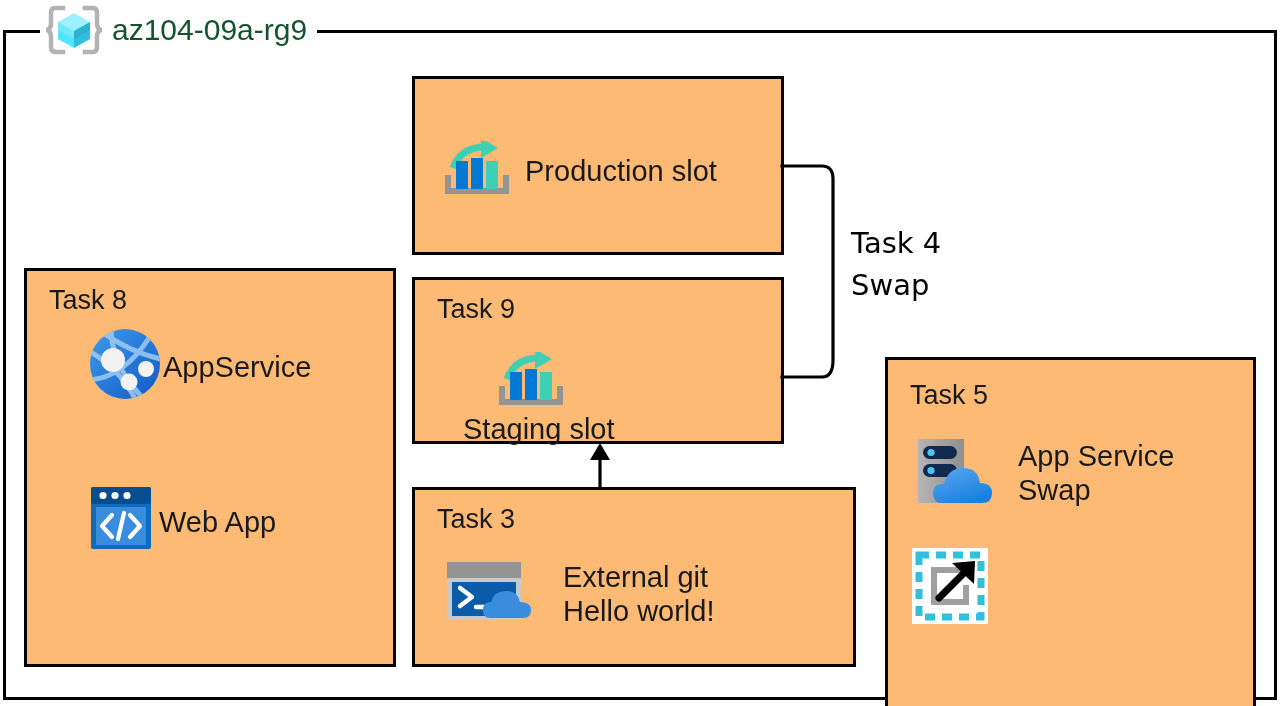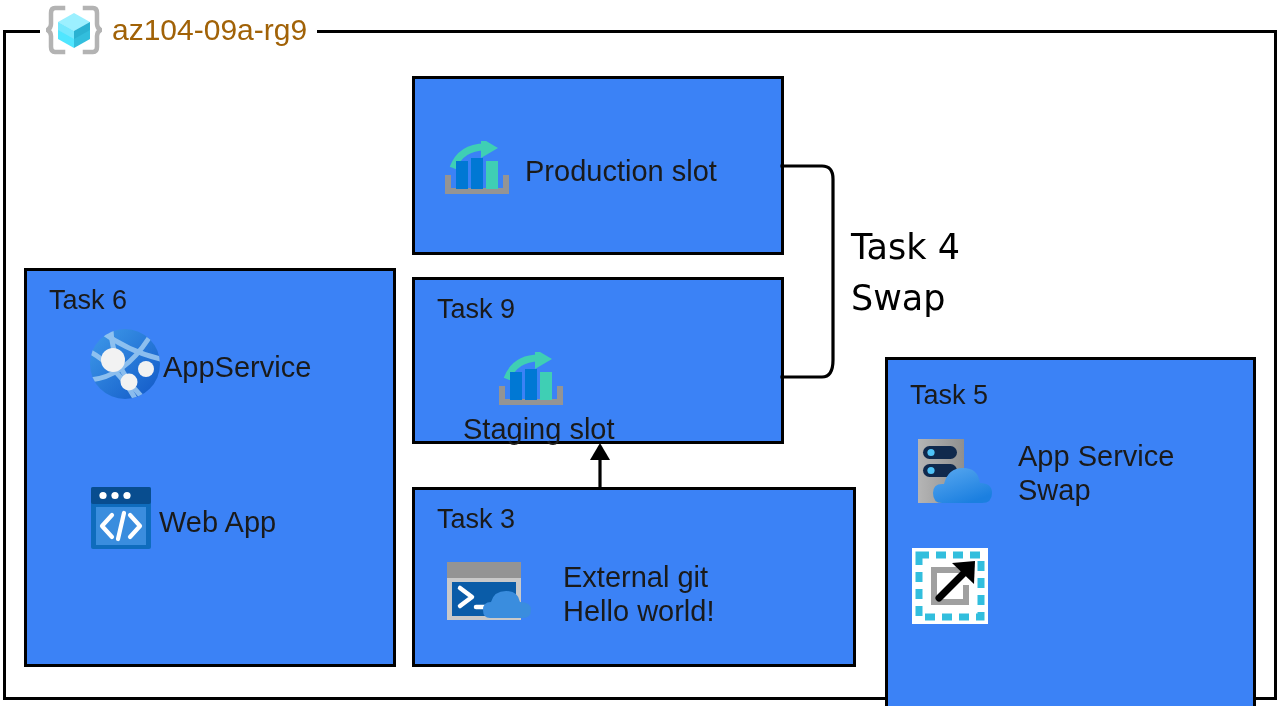--- a/index.html
+++ b/index.html
@@ -36,29 +36,29 @@
     height: 56px;
     display: flex;
     align-items: center;
     gap: 10px;
     background: #ffffff;
     padding: 0 10px 0 6px;
     z-index: 5;
   }
   .rg-title {
     font-size: 30px;
-    color: #a16207;
+    color: #14532d;
     white-space: nowrap;
     letter-spacing: 0px;
   }
 
   
   .box {
     position: absolute;
-    background: #3b82f6;
+    background: #fdba74;
     border: 3px solid #000000;
     box-sizing: border-box;
   }
   .box-title {
     position: absolute;
     font-size: 27px;
     color: #1a1a1a;
     white-space: nowrap;
   }
 
@@ -88,21 +88,21 @@
 
   
   .conn {
     position: absolute;
     pointer-events: none;
     overflow: visible;
   }
   .swap-label {
     position: absolute;
     font-family: "DejaVu Sans", sans-serif;
-    font-size: 35px;
+    font-size: 29px;
     color: #000000;
     line-height: 1.45;
     white-space: pre-line;
     font-weight: 500;
   }
 
   svg { display: block; }
 </style>
 </head>
 <body>
@@ -143,21 +143,21 @@
           <rect x="11" y="20" width="12" height="28" fill="#0078d4"></rect>
           <rect x="26" y="17" width="12" height="31" fill="#0078d4"></rect>
           <rect x="41" y="20" width="12" height="28" fill="#3fcfb4"></rect>
         </svg>
       </span>
       <span class="row-label" style="margin-left:16px;">Production slot</span>
     </div>
   </div>
 
   <div class="box" style="left:24px; top:268px; width:372px; height:399px;">
-    <div class="box-title" style="left:22px; top:14px;">Task 6</div>
+    <div class="box-title" style="left:22px; top:14px;">Task 8</div>
 
     <div class="stack" style="left:60px; top:55px; width:250px;">
       <span>
         <svg width="76" height="76" viewBox="0 0 76 76">
           <defs>
             <linearGradient id="globeGrad" x1="0" y1="0" x2="1" y2="1">
               <stop offset="0%" stop-color="#3f9bea"></stop>
               <stop offset="100%" stop-color="#1158c7"></stop>
             </linearGradient>
             <clipPath id="globeClip">

